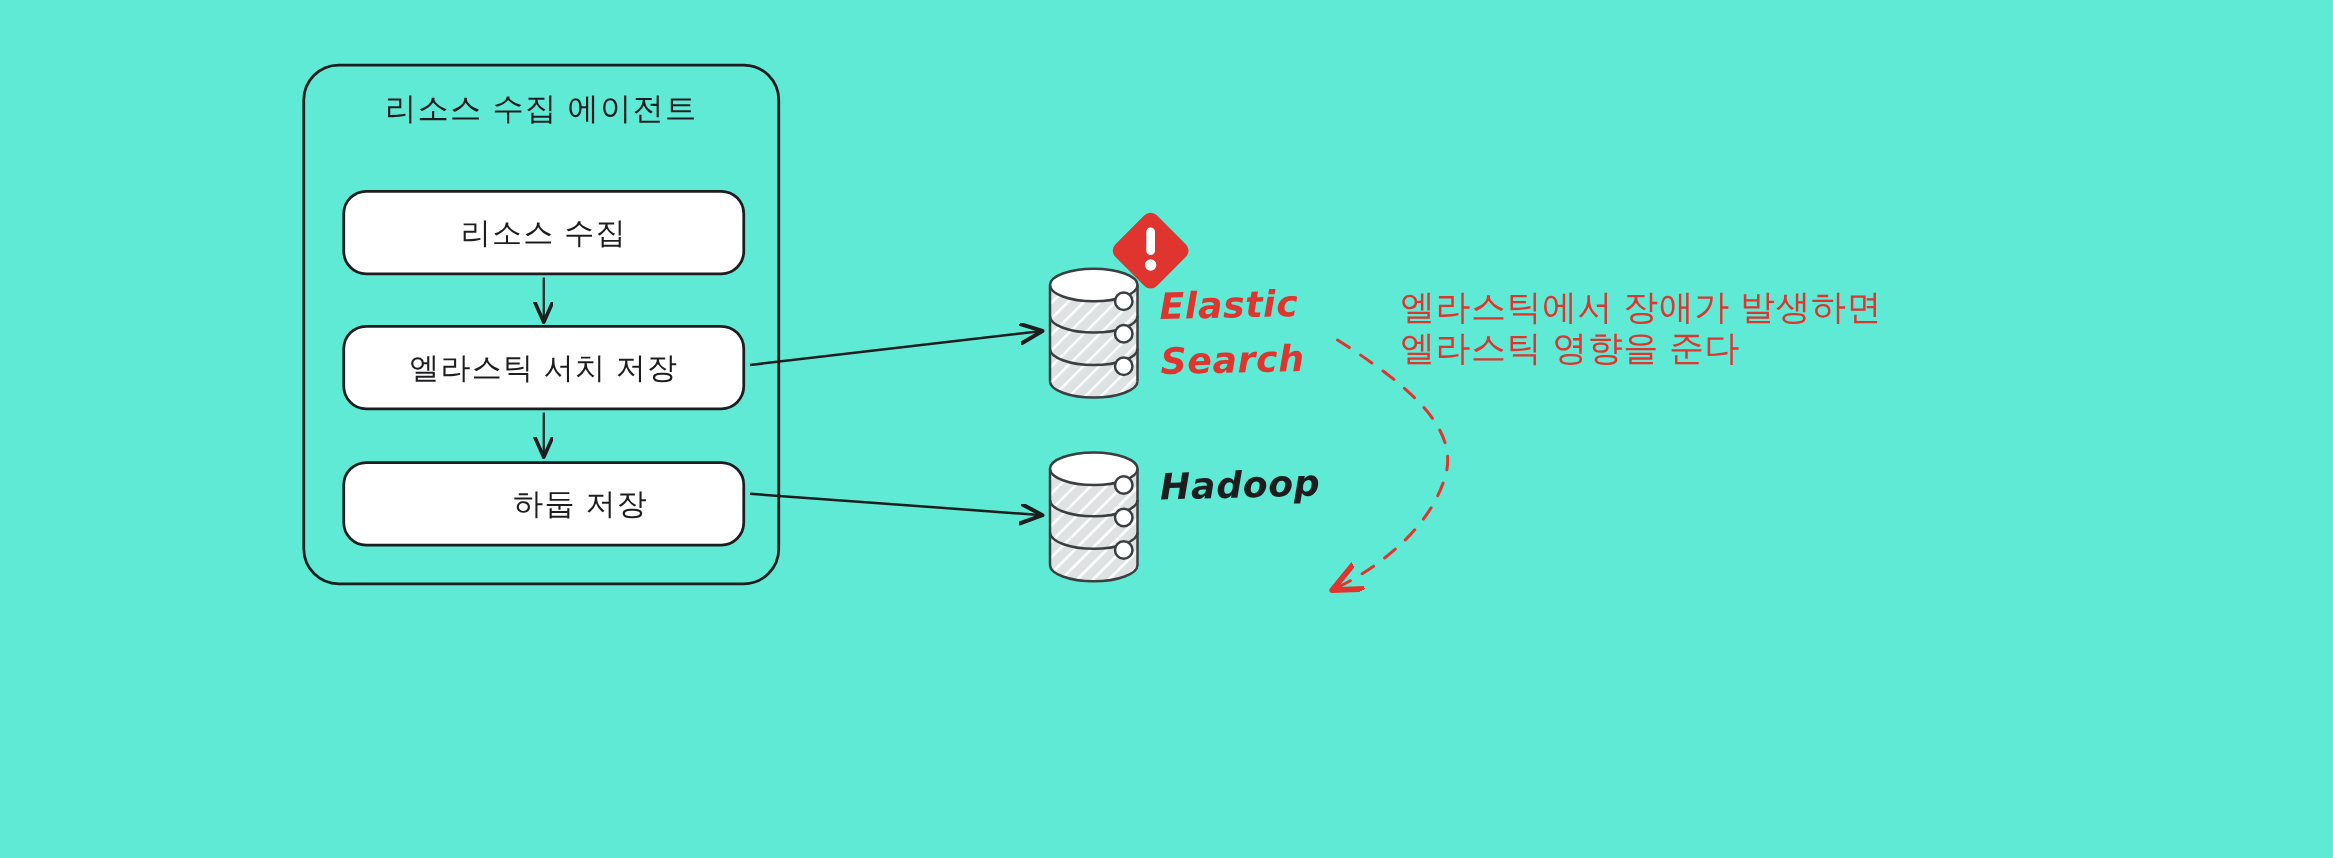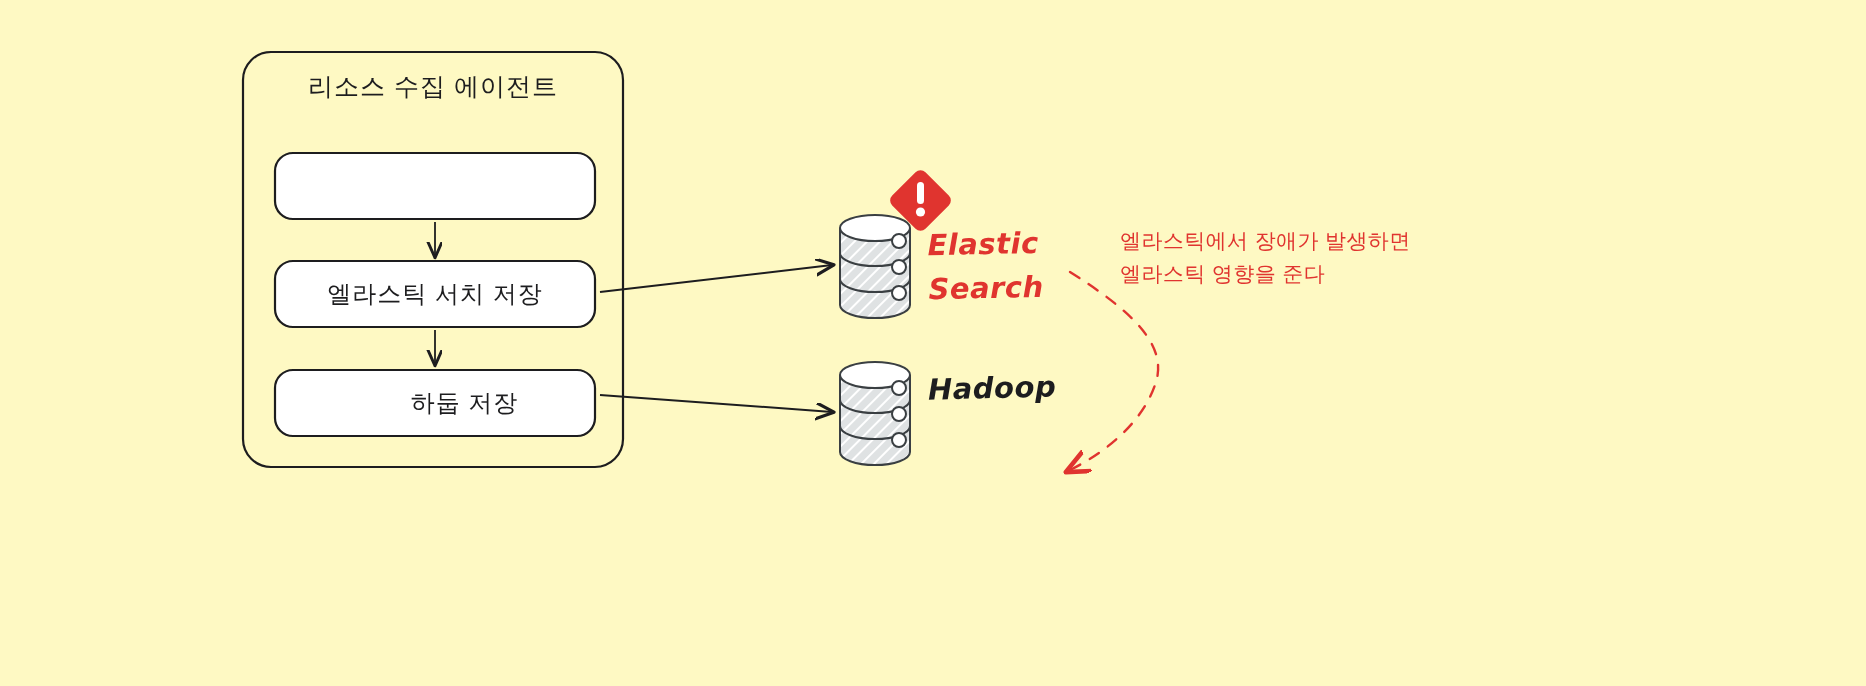--- a/index.html
+++ b/index.html
@@ -7,21 +7,21 @@
     padding: 0;
     background: #ffffff;
   }
   body {
     font-family: "Liberation Sans", "DejaVu Sans", sans-serif;
   }
   #canvas {
     position: relative;
     width: 1866px;
     height: 686px;
-    background: #fef9c3;
+    background: #5eead4;
     overflow: hidden;
   }
   #diagram-svg {
     position: absolute;
     left: 0;
     top: 0;
     width: 1866px;
     height: 686px;
   }
   .box-label {
@@ -77,21 +77,21 @@
     left: 928px;
     top: 371px;
     color: #1d1d1f;
     font-size: 29px;
     transform: rotate(-1.5deg);
   }
   .annotation-line {
     position: absolute;
     color: #e0342f;
     font-family: "Liberation Sans", "DejaVu Sans", sans-serif;
-    font-size: 21px;
+    font-size: 28px;
     white-space: nowrap;
     letter-spacing: 0.4px;
   }
   #annotation-line-1 { left: 1120px; top: 227px; }
   #annotation-line-2 { left: 1120px; top: 260px; }
 </style>
 </head>
 <body>
 
 <div id="canvas">
@@ -177,20 +177,21 @@
       <circle cx="899" cy="440" r="7" fill="#ffffff" stroke="#3a3f42" stroke-width="2"></circle>
     </g>
 
     <g>
       <path d="M1070,272 C1130,310 1170,345 1155,385 C1143,420 1110,450 1070,470" fill="none" stroke="#e0342f" stroke-width="2.4" stroke-dasharray="11 11" stroke-linecap="round" marker-end="url(#arrowhead-red)"></path>
     </g>
   </svg>
 
   <div class="box-label" id="agent-title">리소스 수집 에이전트</div>
 
+  <div class="box-label" id="step-collect-label">리소스 수집</div>
 
   <div class="box-label" id="step-elastic-label">엘라스틱 서치 저장</div>
 
   <div class="box-label" id="step-hadoop-label">하둡 저장</div>
 
   <div class="hand-label" id="elastic-search-label">
     <div>Elastic</div>
     <div>Search</div>
   </div>
 

